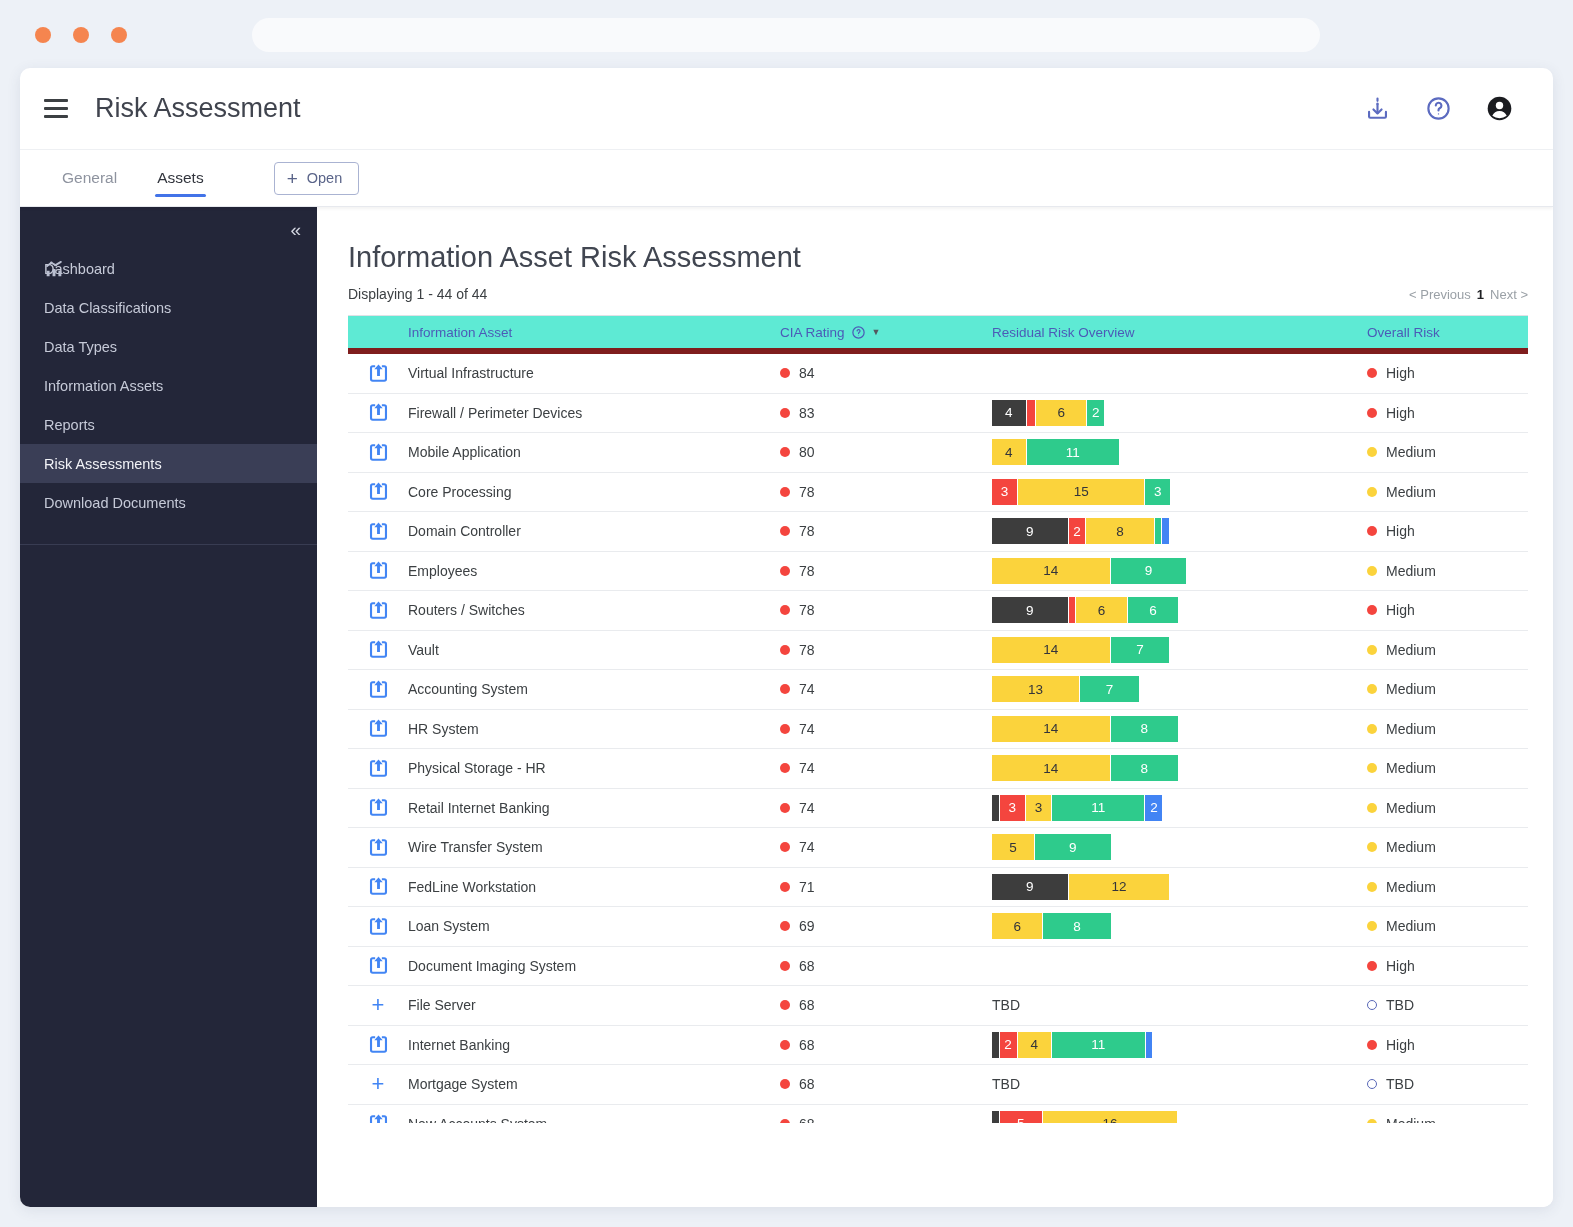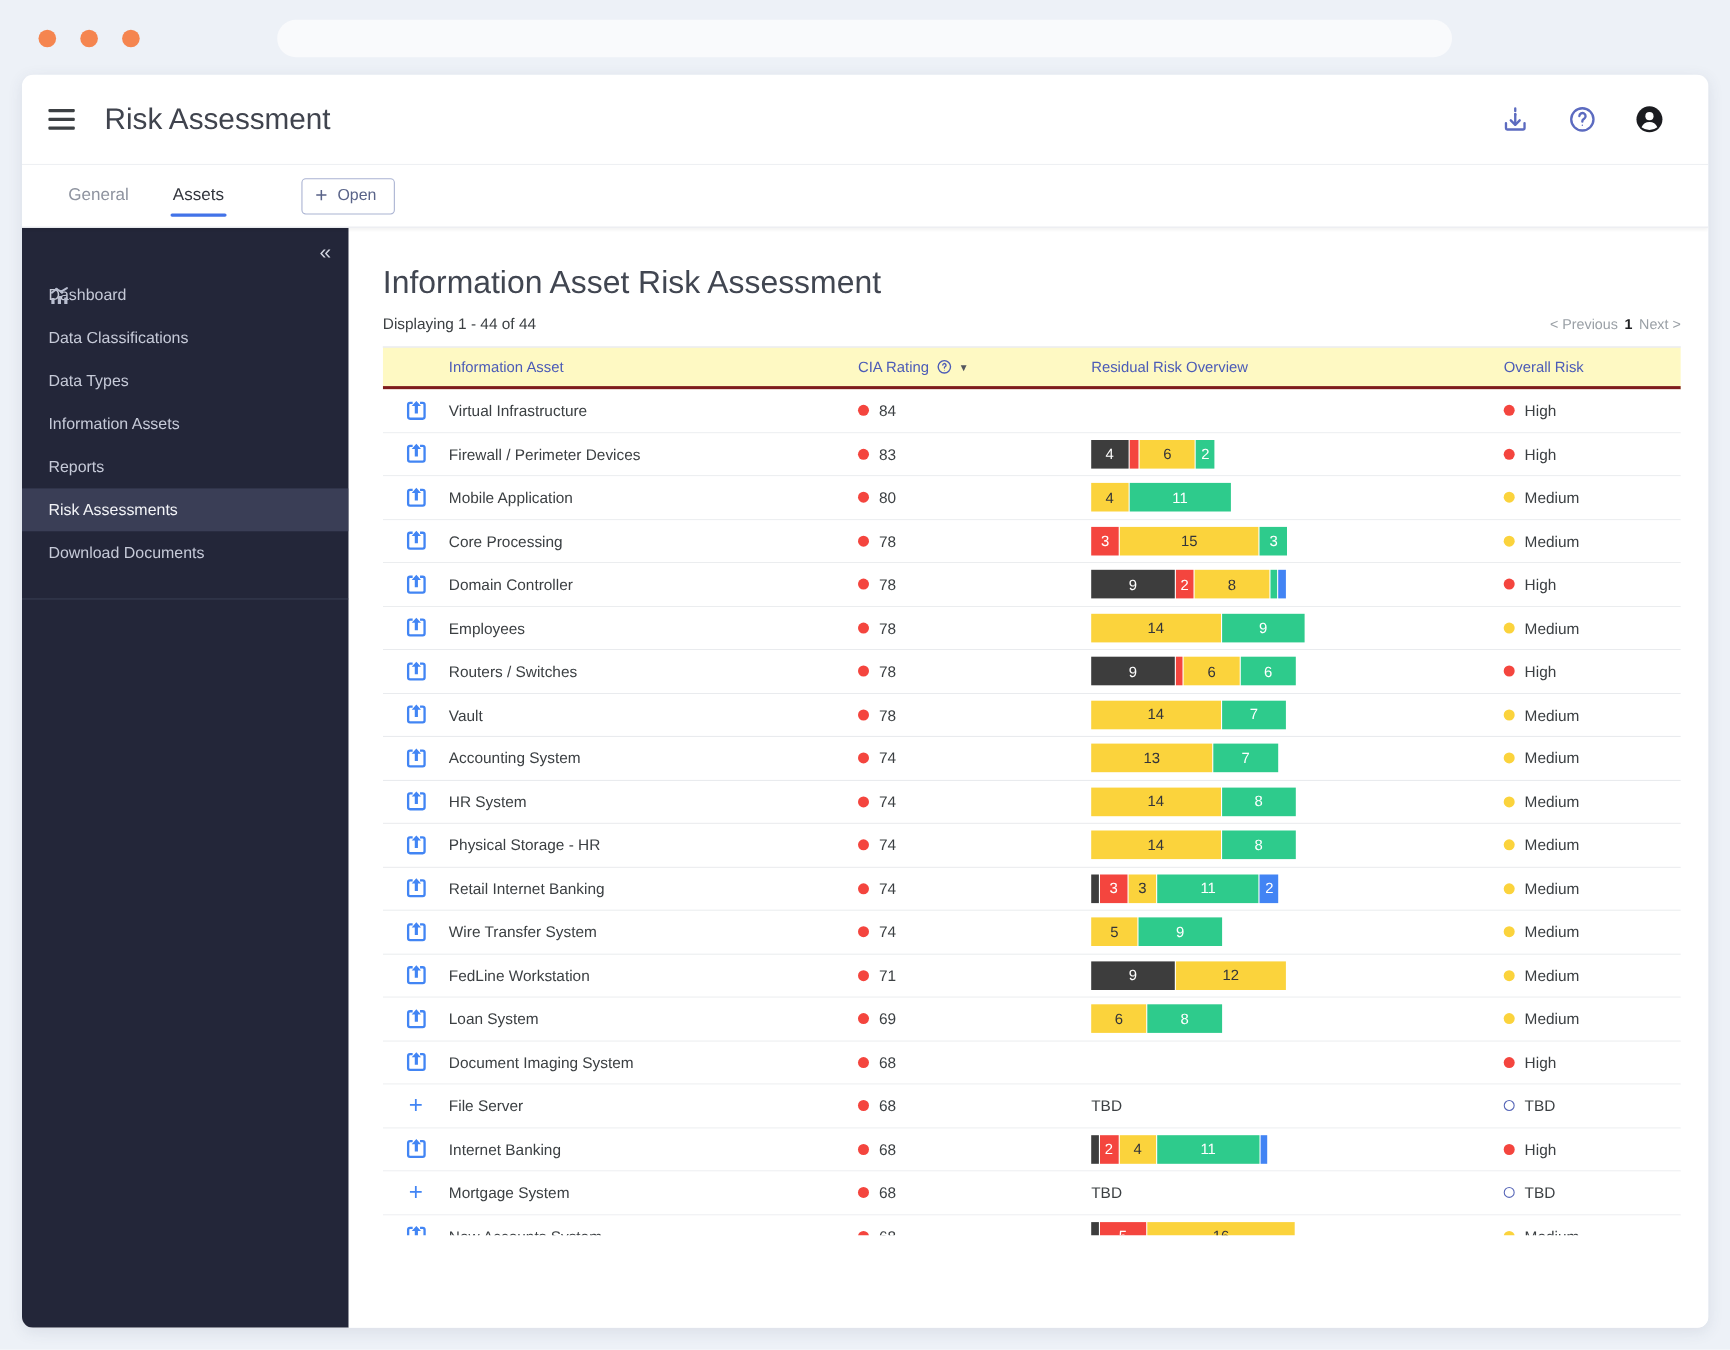--- a/index.html
+++ b/index.html
@@ -64,21 +64,21 @@
   .content { flex:1; background:#fff; padding:0 25px 0 31px; position:relative; }
   .page-title { font-size:29px; font-weight:400; color:#414651; margin-top:34px; }
   .meta-row { display:flex; justify-content:space-between; align-items:center; margin-top:12px; font-size:14px; }
   .displaying { color:#3c4043; }
   .pagination { color:#9aa0a6; font-size:13px; display:flex; gap:6px; align-items:center; }
   .pagination .pg-prev, .pagination .pg-next { cursor:pointer; }
   .pagination .pg-page { color:#202124; font-weight:700; cursor:pointer; }
   
   .risk-table { margin-top:13px; width:1180px; height:808px; overflow:hidden;
     border-top:1px solid #dfe1e6; }
-  .thead { display:flex; height:38px; align-items:center; border-bottom:3px solid #7f1d1d; background:#fef9c3; }
+  .thead { display:flex; height:38px; align-items:center; border-bottom:6px solid #7f1d1d; background:#5eead4; }
   .thead .th { color:#4b5bb7; font-size:13.5px; font-weight:500; cursor:pointer; display:flex; align-items:center; gap:6px; }
   .col-icon { width:60px; flex-shrink:0; display:flex; justify-content:center; align-items:center; }
   .col-name { width:372px; flex-shrink:0; }
   .col-cia  { width:212px; flex-shrink:0; }
   .col-res  { width:375px; flex-shrink:0; }
   .col-ovr  { width:161px; flex-shrink:0; }
   .trow { display:flex; height:39.5px; align-items:center; border-bottom:1px solid #e9ebee; font-size:14px; color:#3c4043; cursor:pointer; background:#fff; }
   .dot { width:10px; height:10px; border-radius:50%; display:inline-block; flex-shrink:0; }
   .dot-hollow { width:10px; height:10px; border-radius:50%; display:inline-block; border:1.6px solid #5968b8; background:transparent; flex-shrink:0; }
   .cia-cell, .ovr-cell { display:flex; align-items:center; gap:9px; }
@@ -425,21 +425,21 @@
                   </svg>
                 </span>
               </div>
               <div class="col-name">Accounting System</div>
               <div class="col-cia cia-cell">
                 <span class="dot" style="background: rgb(244, 69, 62);"></span>
                 <span>74</span>
               </div>
               <div class="col-res">
                 <div class="bar">
-                  <span class="seg" style="width: 110px; background: rgb(251, 211, 60); color: rgb(51, 52, 58);">13</span>
+                  <span class="seg" style="width: 87px; background: rgb(251, 211, 60); color: rgb(51, 52, 58);">13</span>
                   <span class="seg" style="width: 58.8px; background: rgb(46, 203, 140); color: rgb(255, 255, 255);">7</span>
                 </div>
               </div>
               <div class="col-ovr ovr-cell">
                 <span class="dot" style="background: rgb(251, 211, 60);"></span>
                 <span>Medium</span>
               </div>
             </div>
             <div class="trow">
               <div class="col-icon">

